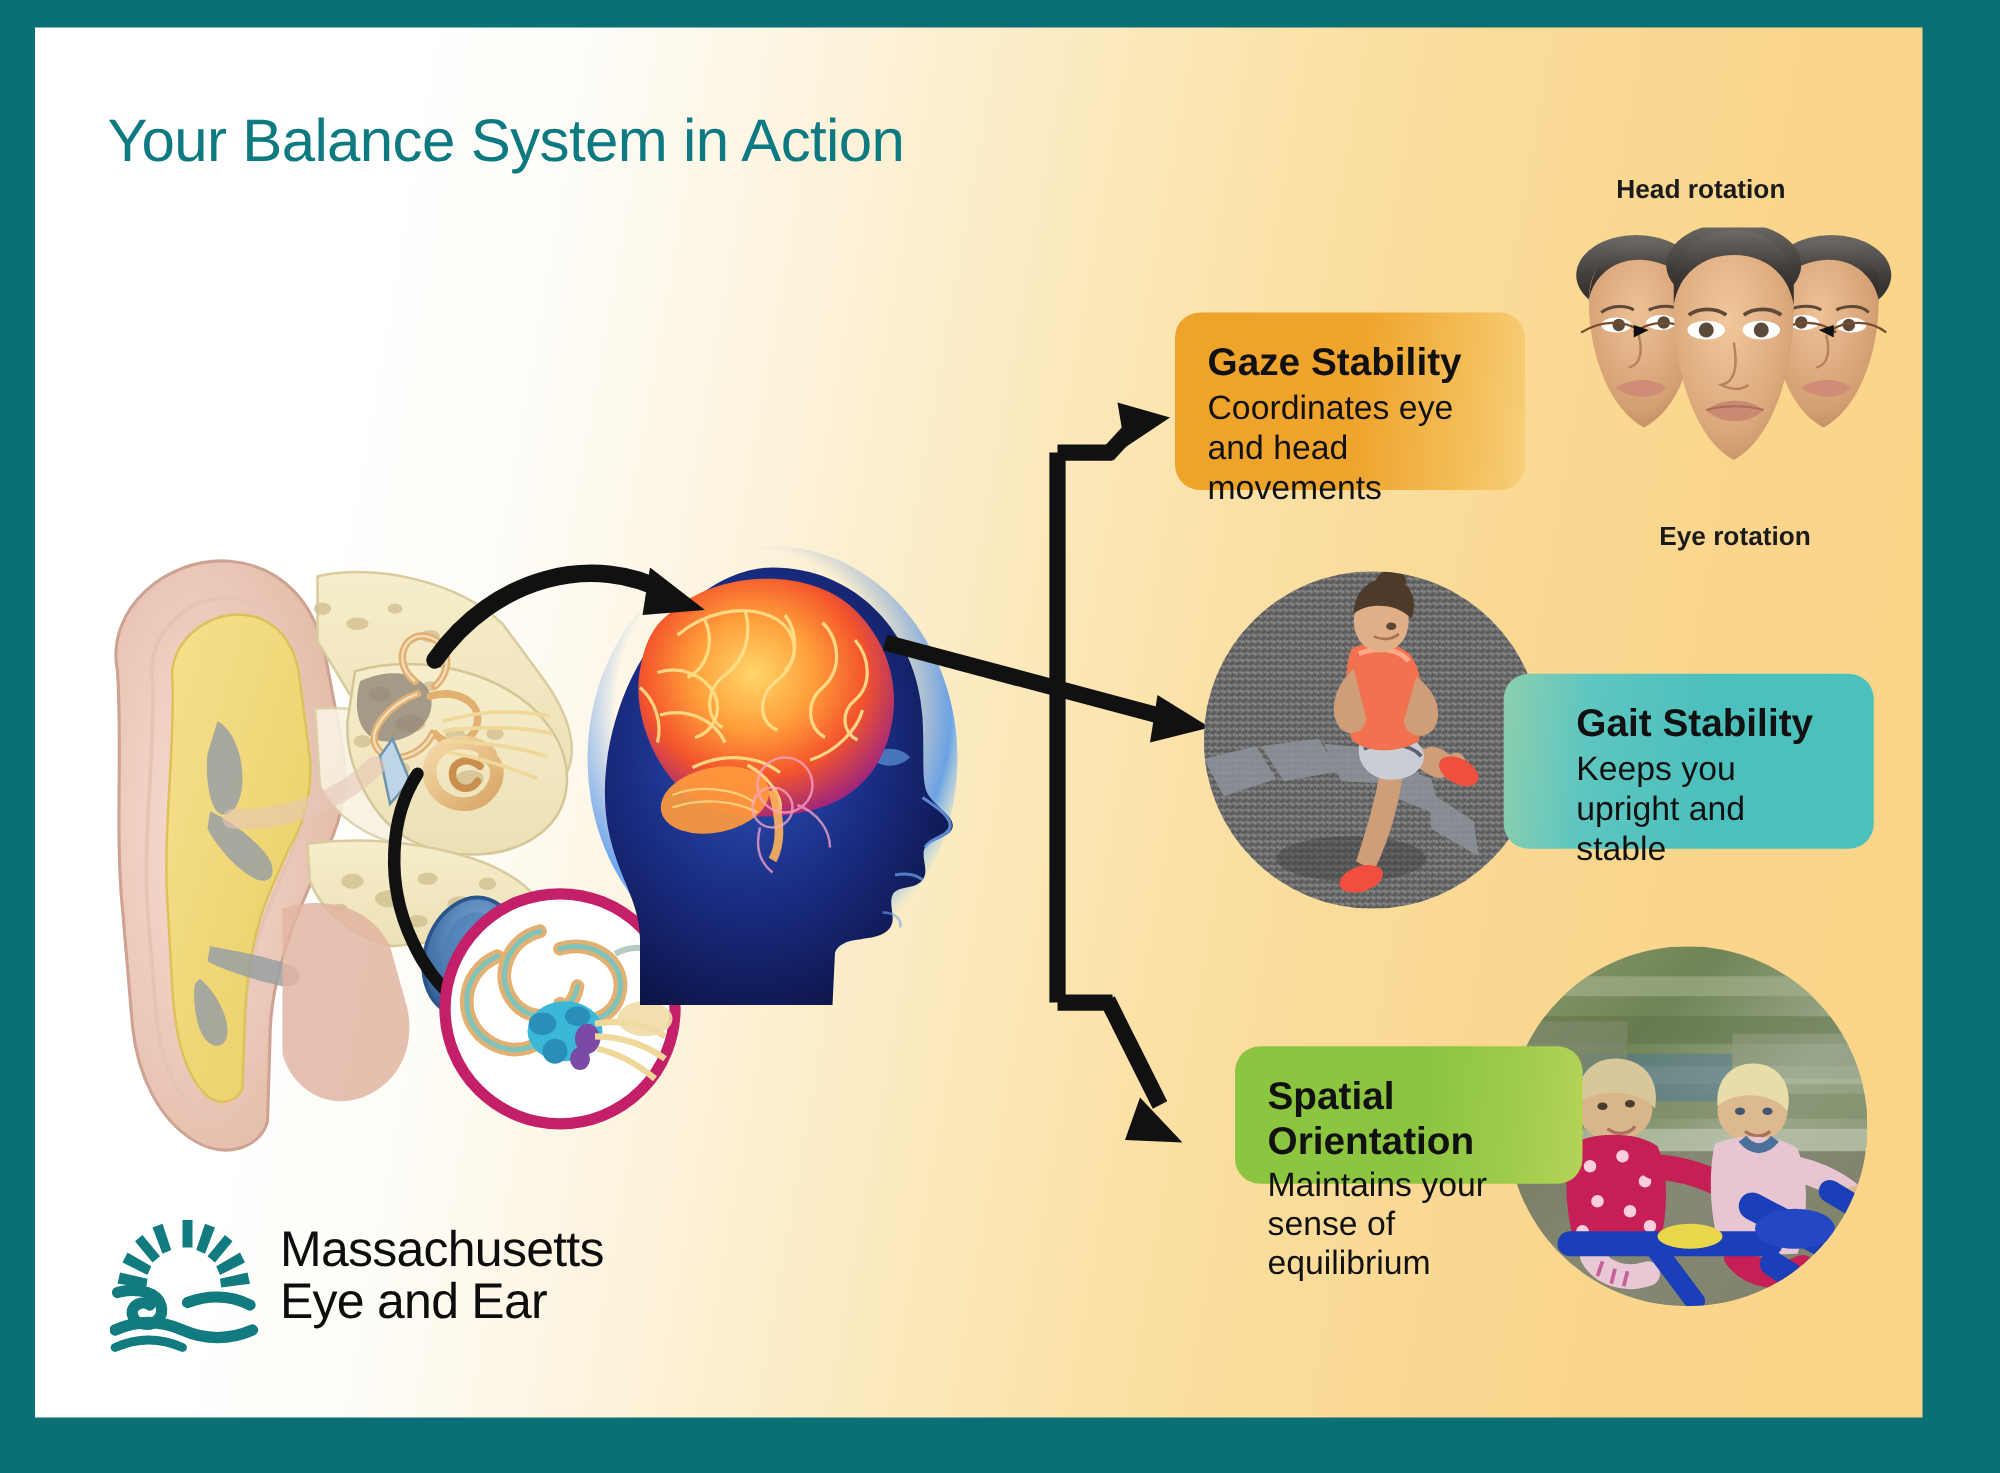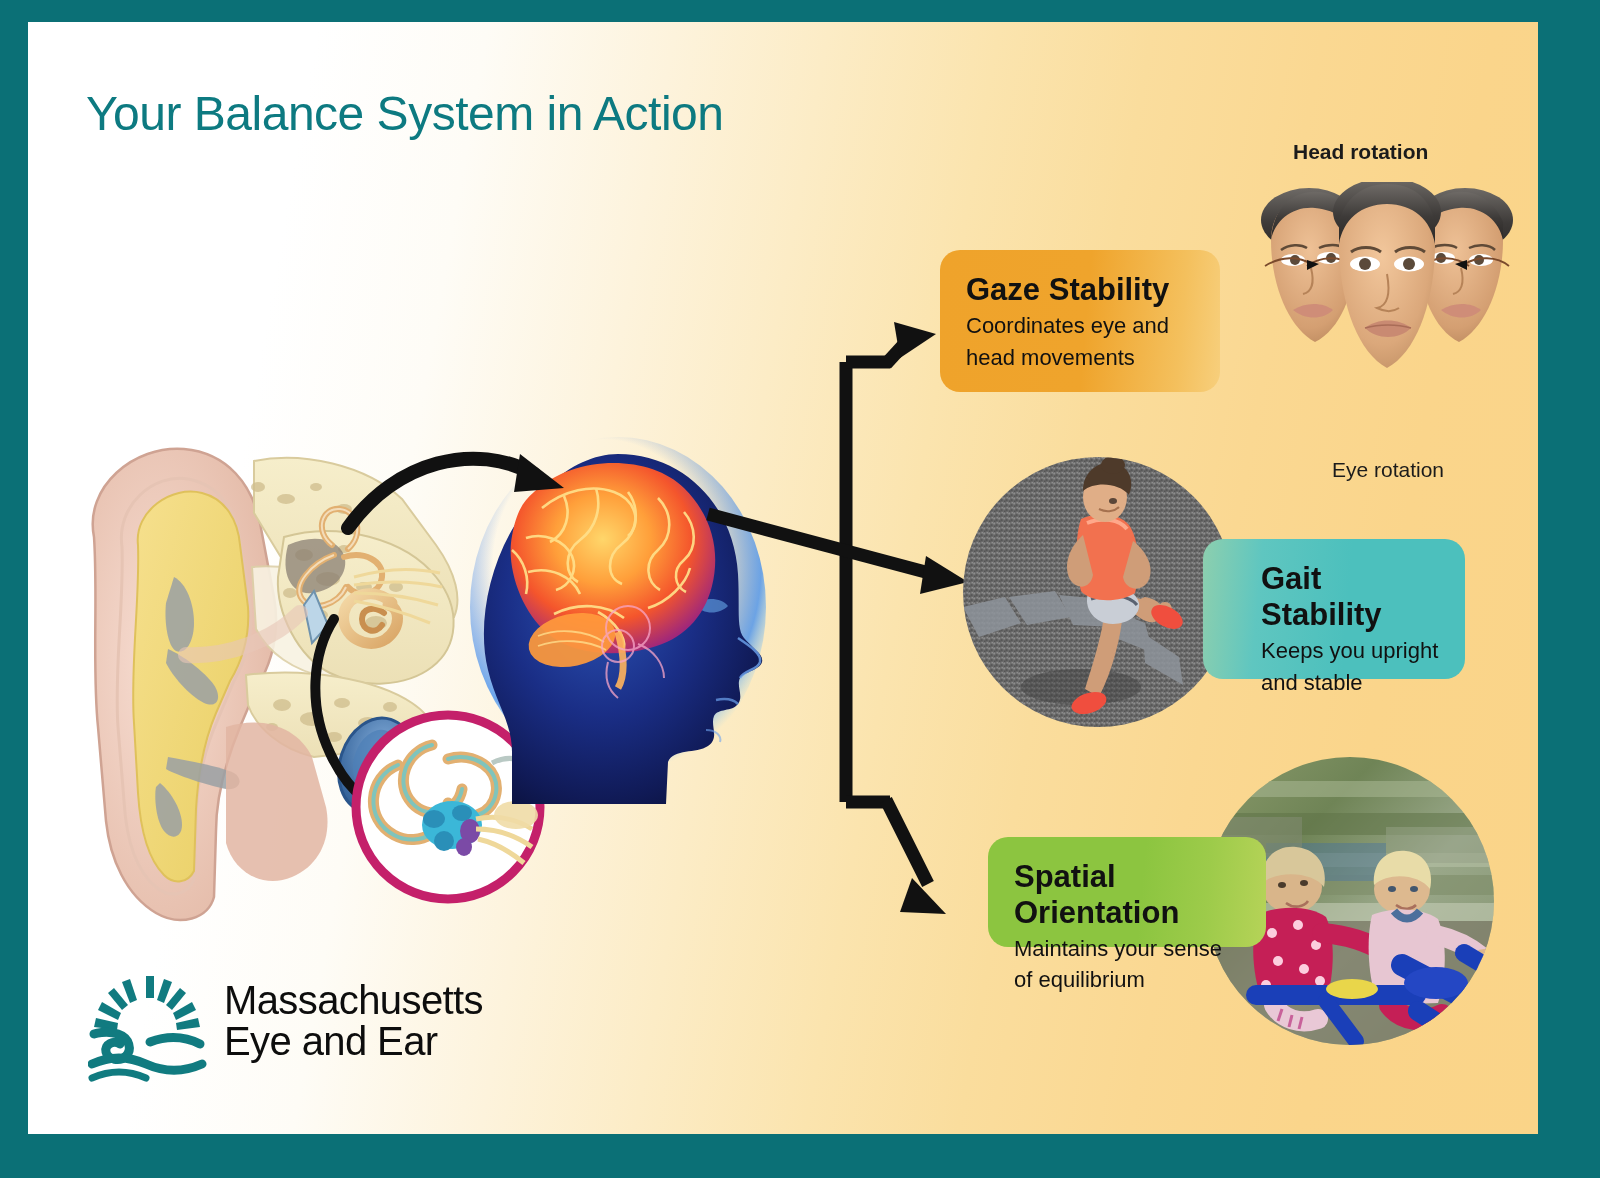--- a/index.html
+++ b/index.html
@@ -35,28 +35,28 @@
 
   
   #head-wrap{position:absolute;left:440px;top:410px;width:330px;height:400px;}
 
   
   #arrows{position:absolute;left:0;top:0;width:1510px;height:1112px;pointer-events:none;}
 
   
   .card{position:absolute;border-radius:20px;box-sizing:border-box;padding:22px 26px 20px 26px;margin-left:12px;}
   .card .ttl{font-size:31px;font-weight:bold;color:#111;line-height:36px;margin:0 0 2px 0;}
-  .card .sub{font-size:22px;color:#111;line-height:32px;}
+  .card .sub{font-size:27px;color:#111;line-height:32px;}
 
   #card-gaze{
     left:900px;top:228px;width:280px;height:142px;
     background:linear-gradient(95deg,#efa32b 0%,#efa42c 52%,#f4c05d 85%,#f7cf7c 100%);
   }
   #card-gait{
-    left:1163px;top:517px;width:262px;height:140px;
+    left:1163px;top:517px;width:296px;height:140px;
     background:linear-gradient(95deg,#8dcfae 0%,#5fc6c0 22%,#4cc0bd 55%,#4cc0bd 100%);
     padding-left:58px;
   }
   #card-spatial{
     left:948px;top:815px;width:278px;height:110px;
     background:linear-gradient(95deg,#8cc540 0%,#8cc540 55%,#9dcb4a 78%,#b6d358 100%);
   }
   #card-spatial .sub{line-height:31px;}
 
   
@@ -65,21 +65,21 @@
   #photo-kids{left:1178px;top:735px;width:288px;height:288px;}
 
   
   #faces-wrap{position:absolute;left:1225px;top:160px;width:268px;height:230px;}
   #lbl-head-rot{
     position:absolute;left:1265px;top:118px;width:190px;
     font-size:21px;font-weight:bold;color:#1b1b1b;line-height:24px;
   }
   #lbl-eye-rot{
     position:absolute;left:1250px;top:396px;width:220px;text-align:center;
-    font-size:21px;font-weight:normal;color:#1b1b1b;margin-top:40px;
+    font-size:21px;font-weight:bold;color:#1b1b1b;
   }
 
   
   #logo{position:absolute;left:60px;top:950px;width:400px;height:115px;}
   #logo-text{
     position:absolute;left:136px;top:8px;
     font-size:40px;font-weight:normal;color:#0d0d0d;line-height:41px;letter-spacing:-0.6px;
   }
 </style>
 </head>

